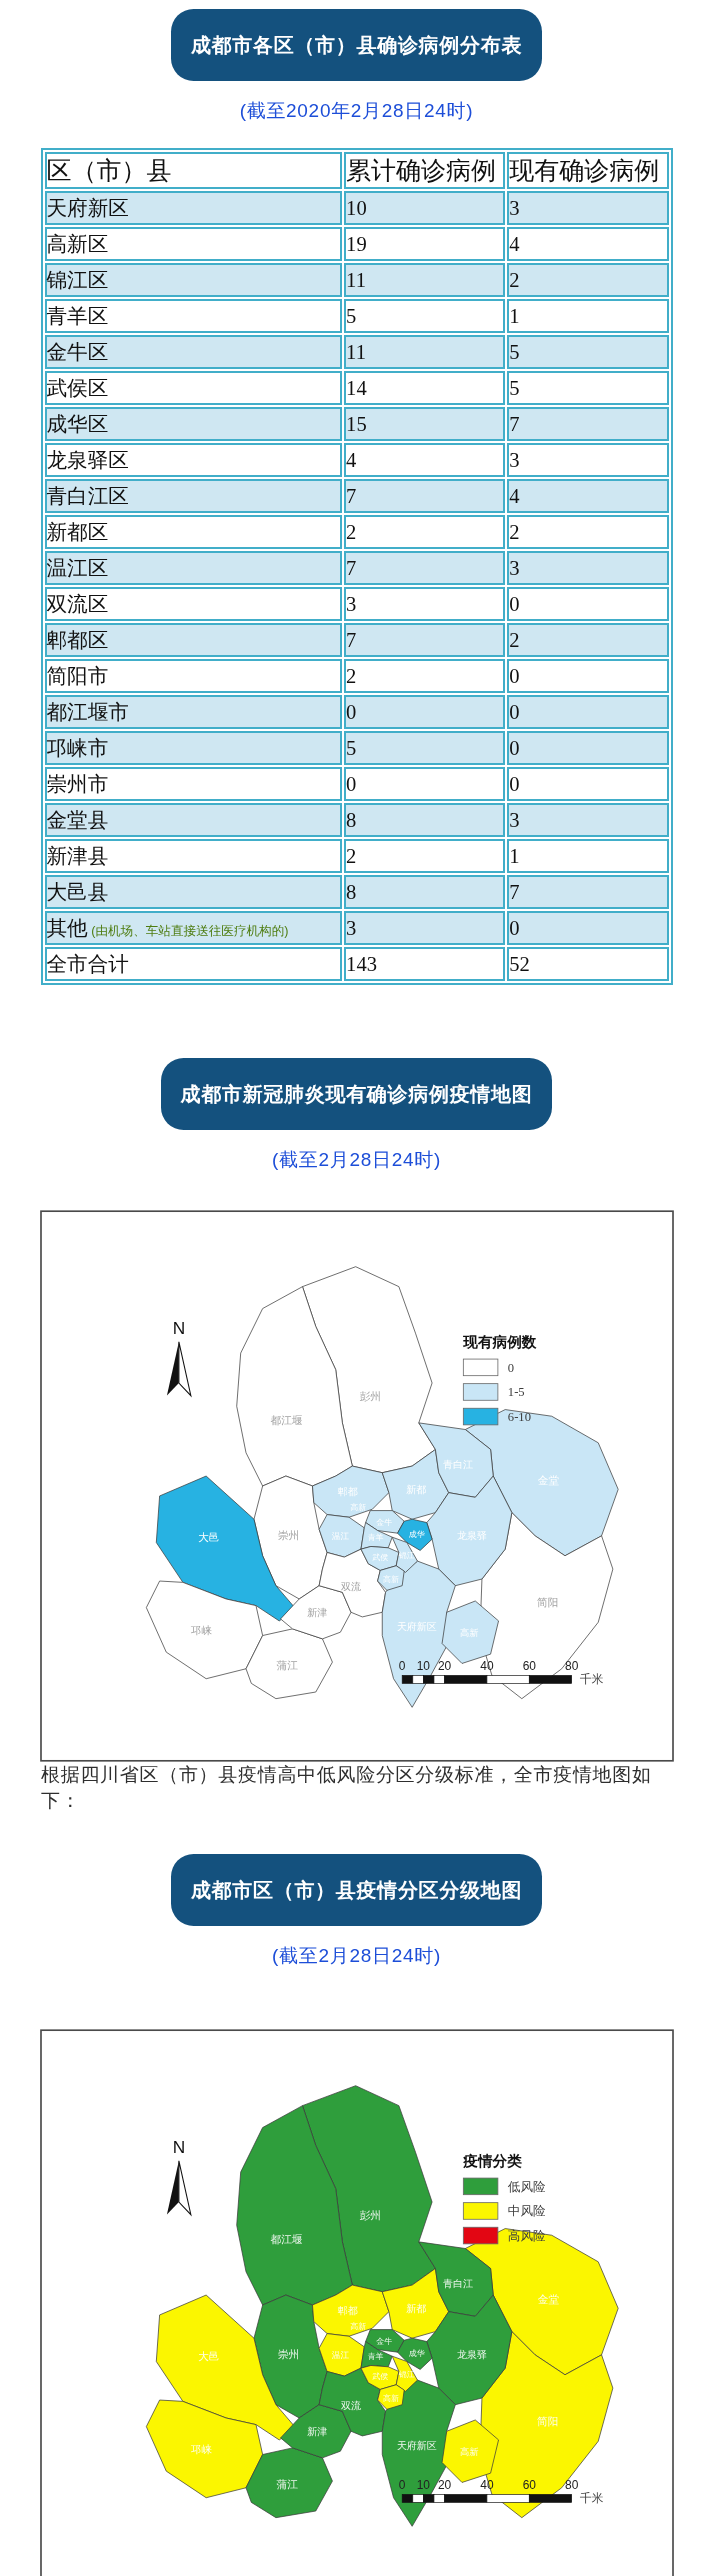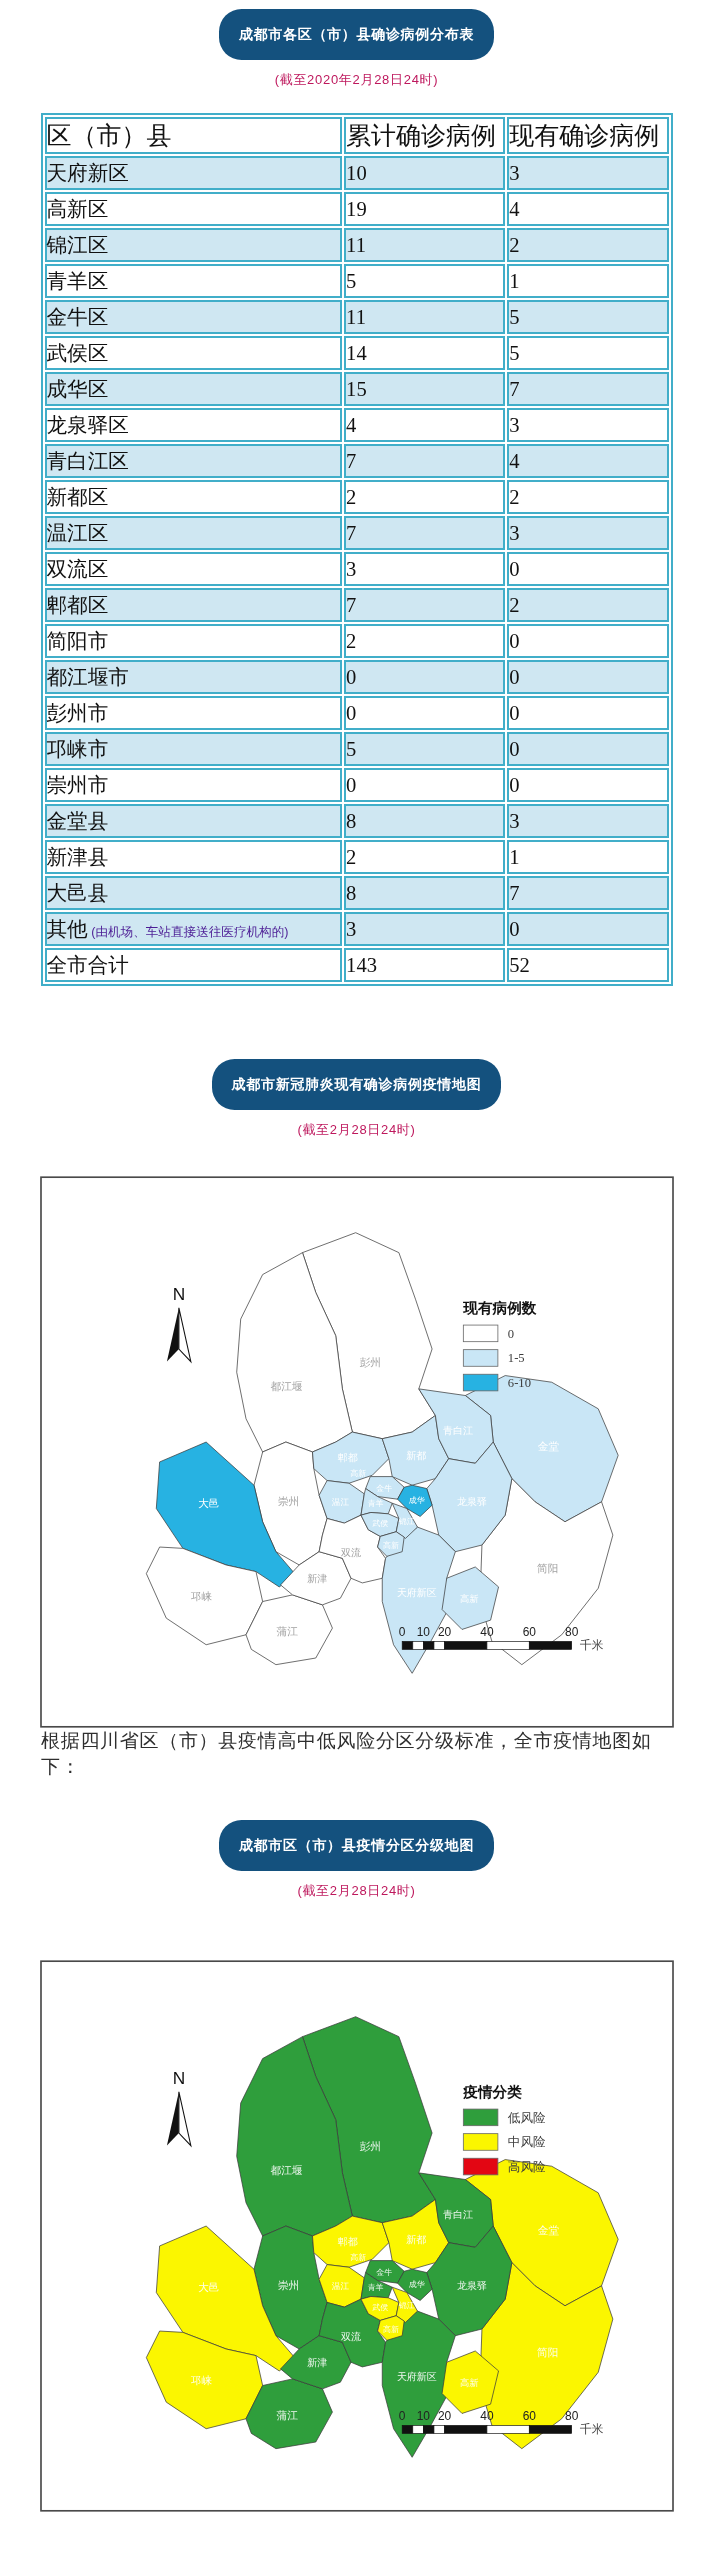--- a/index.html
+++ b/index.html
@@ -1,32 +1,32 @@
 <!DOCTYPE html>
 <html style="font-size:10.6px"><head>
 <meta charset="utf-8">
 <style>
   html,body{margin:0;padding:0;background:#ffffff;}
   body{width:713px;font-family:"Liberation Sans",sans-serif;color:#222;}
   .center{text-align:center;}
   .badge{display:inline-block;background:#14517e;color:#fff;font-weight:bold;
-         font-size:14px;line-height:1.2;padding:17px 20px;border-radius:22.6px;letter-spacing:0.7px;}
+         font-size:20px;line-height:1.2;padding:24px 20px;border-radius:22.6px;letter-spacing:0.7px;}
   .badge-wrap1{padding-top:9.3px;}
-  .subtitle{color:#be185d;font-size:13px;margin-top:11px;letter-spacing:0.7px;}
+  .subtitle{color:#1d4ed8;font-size:19px;margin-top:17px;letter-spacing:0.7px;}
   
   table.case-table{width:632px;margin:24px auto 0 auto;border-collapse:separate;border-spacing:2px;
         background:#ffffff;border:2.7px solid #41aec9;}
   table.case-table td,table.case-table th{border:2px solid #41aec9;height:30px;
         font-size:20.6px;font-weight:normal;color:#111;background:#fff;padding:0;}
   table.case-table th{font-size:25px;}
   td.name,th.name{text-align:left;padding-left:9.3px;width:48%;}
   td.num,th.num{text-align:left;width:26%;font-family:"Liberation Serif",serif;font-size:22px;}
   th.num{font-family:"Liberation Sans",sans-serif;font-size:20.6px;}
   tr.shaded td{background:#cfe7f2;}
-  td .note{font-size:12.6px;color:#4c1d95;letter-spacing:0;margin-top:8px;}
+  td .note{font-size:12.6px;color:#4d7c0f;letter-spacing:0;margin-top:8px;}
   
   .badge-wrap2{margin-top:73px;border-radius:9px;}
   .badge-wrap3{margin-top:40px;}
   .map-holder{margin-top:37px;}
   .map-holder2{margin-top:60px;}
   svg.map{display:block;margin:0 auto;}
   .mid-text{padding-left:41px;padding-right:26.6px;
             font-size:19px;color:#2e2e2e;letter-spacing:0.7px;}
 </style>
 </head>
@@ -111,25 +111,20 @@
         <td class="num">7</td>
         <td class="num">2</td>
       </tr>
       <tr>
         <td class="name">简阳市</td>
         <td class="num">2</td>
         <td class="num">0</td>
       </tr>
       <tr class="shaded">
         <td class="name">都江堰市</td>
-        <td class="num">0</td>
-        <td class="num">0</td>
-      </tr>
-      <tr>
-        <td class="name">彭州市</td>
         <td class="num">0</td>
         <td class="num">0</td>
       </tr>
       <tr class="shaded">
         <td class="name">邛崃市</td>
         <td class="num">5</td>
         <td class="num">0</td>
       </tr>
       <tr>
         <td class="name">崇州市</td>

